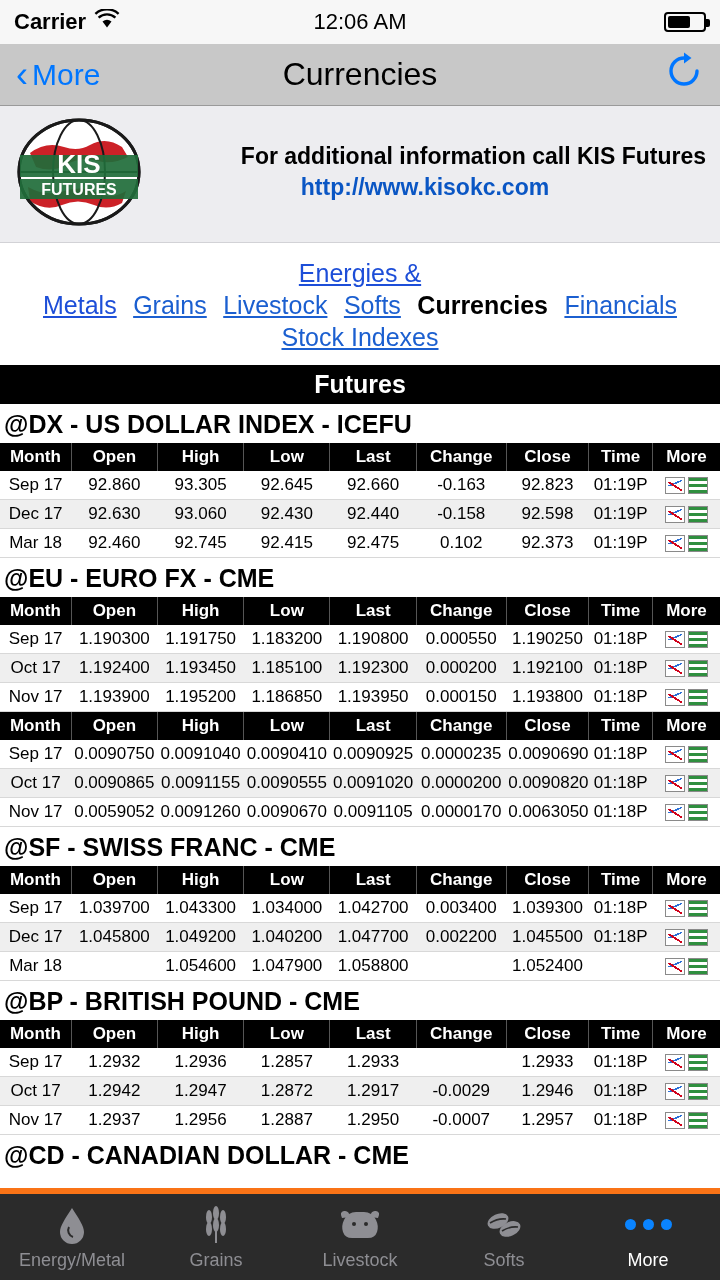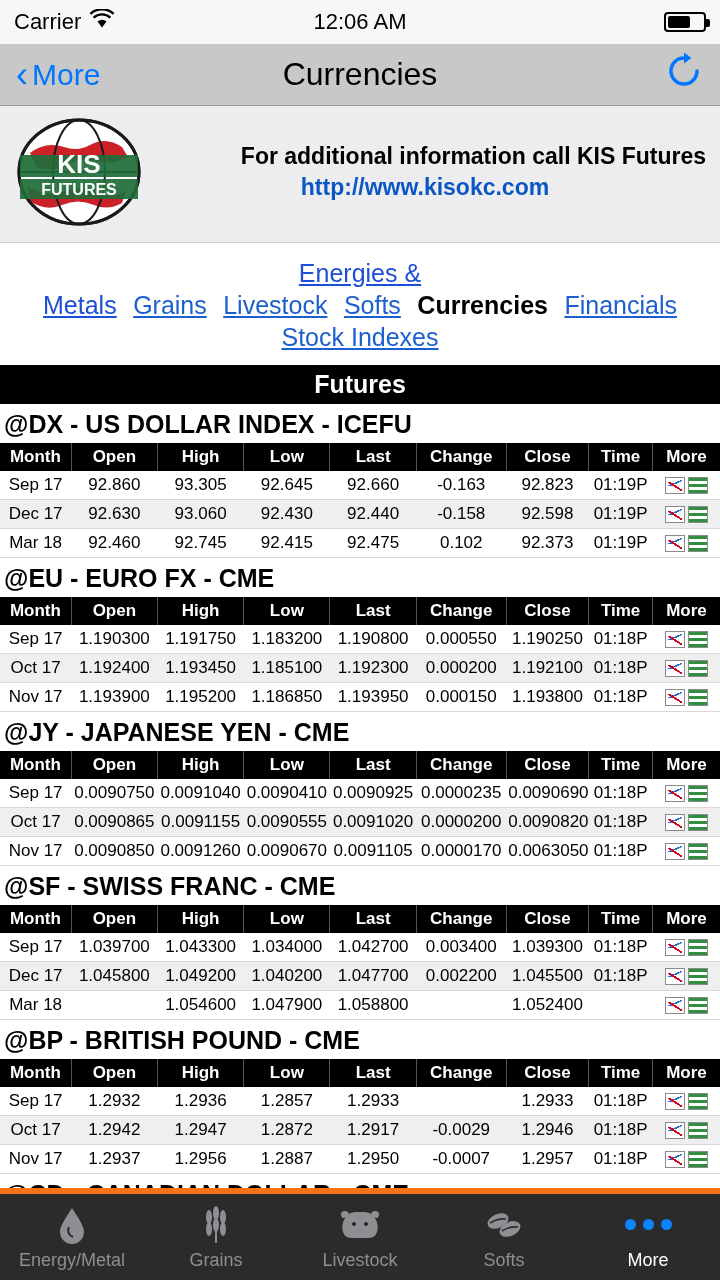--- a/index.html
+++ b/index.html
@@ -9,21 +9,21 @@
     background: #ffffff;
     overflow: hidden;
   }
   .phone { width: 720px; height: 1280px; position: relative; display: flex; flex-direction: column; }
 
   
   .statusbar {
     height: 44px; background: #f7f7f7; display: flex; align-items: center;
     padding: 0 14px; font-size: 22px; color: #000; position: relative;
   }
-  .sb-left { display: flex; align-items: center; gap: 8px; }
+  .sb-left { display: flex; align-items: center; gap: 8px; font-weight: bold; }
   .sb-carrier { font-size: 22px; }
   .sb-time {
     position: absolute; left: 0; right: 0; text-align: center;
     font-size: 22px; font-weight: 400;
   }
   .sb-right { margin-left: auto; display: flex; align-items: center; }
   .battery {
     width: 42px; height: 20px; border: 2px solid #000; border-radius: 4px;
     position: relative; display: inline-block;
   }
@@ -351,21 +351,20 @@
               <td>01:18P</td>
               <td class="more">
                 <span class="mini-icons">
                   <span class="mini chart"></span>
                   <span class="mini grid"></span>
                 </span>
               </td>
             </tr>
           </tbody>
         </table>
-        <div class="contract-title">@JY - JAPANESE YEN - CME</div>
         <table class="quotes">
           <colgroup>
             <col style="width: 9.5%;">
             <col style="width: 11.5%;">
             <col style="width: 11.5%;">
             <col style="width: 11.5%;">
             <col style="width: 11.5%;">
             <col style="width: 12%;">
             <col style="width: 11%;">
             <col style="width: 8.5%;">
@@ -412,21 +411,21 @@
               <td>01:18P</td>
               <td class="more">
                 <span class="mini-icons">
                   <span class="mini chart"></span>
                   <span class="mini grid"></span>
                 </span>
               </td>
             </tr>
             <tr>
               <td>Nov 17</td>
-              <td>0.0090850</td>
+              <td>0.0059052</td>
               <td>0.0091260</td>
               <td>0.0090670</td>
               <td>0.0091105</td>
               <td class="up">0.0000170</td>
               <td>0.0063050</td>
               <td>01:18P</td>
               <td class="more">
                 <span class="mini-icons">
                   <span class="mini chart"></span>
                   <span class="mini grid"></span>

